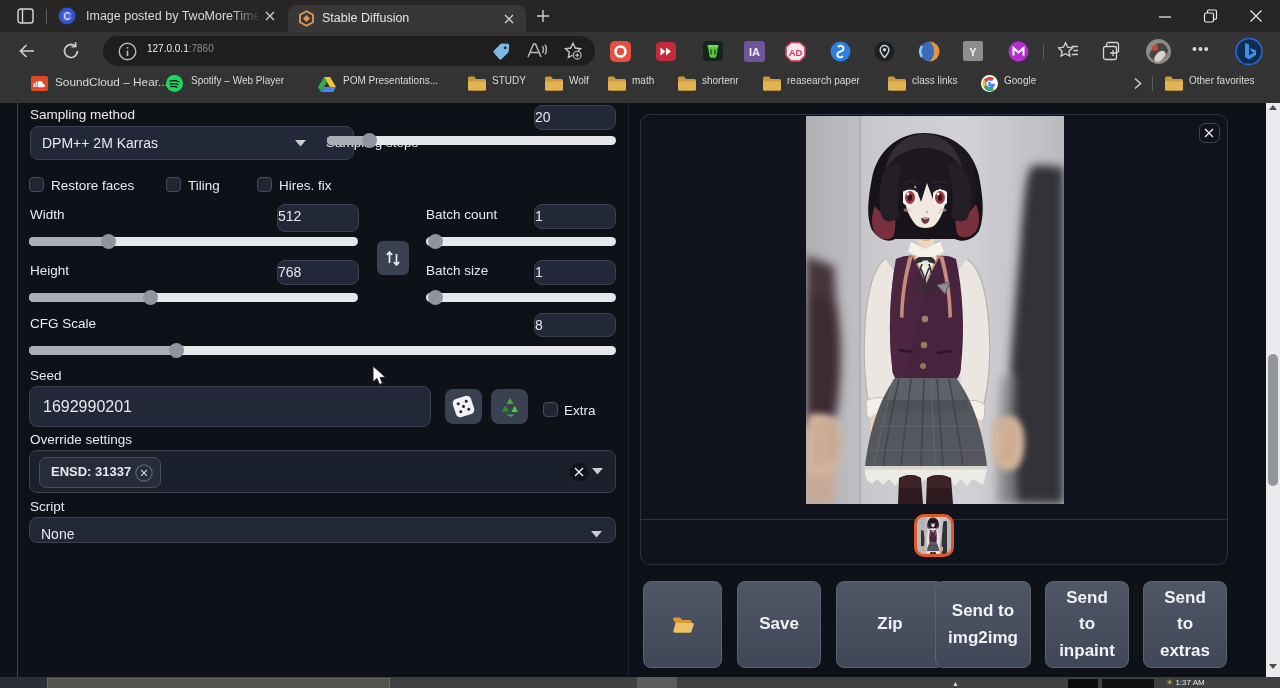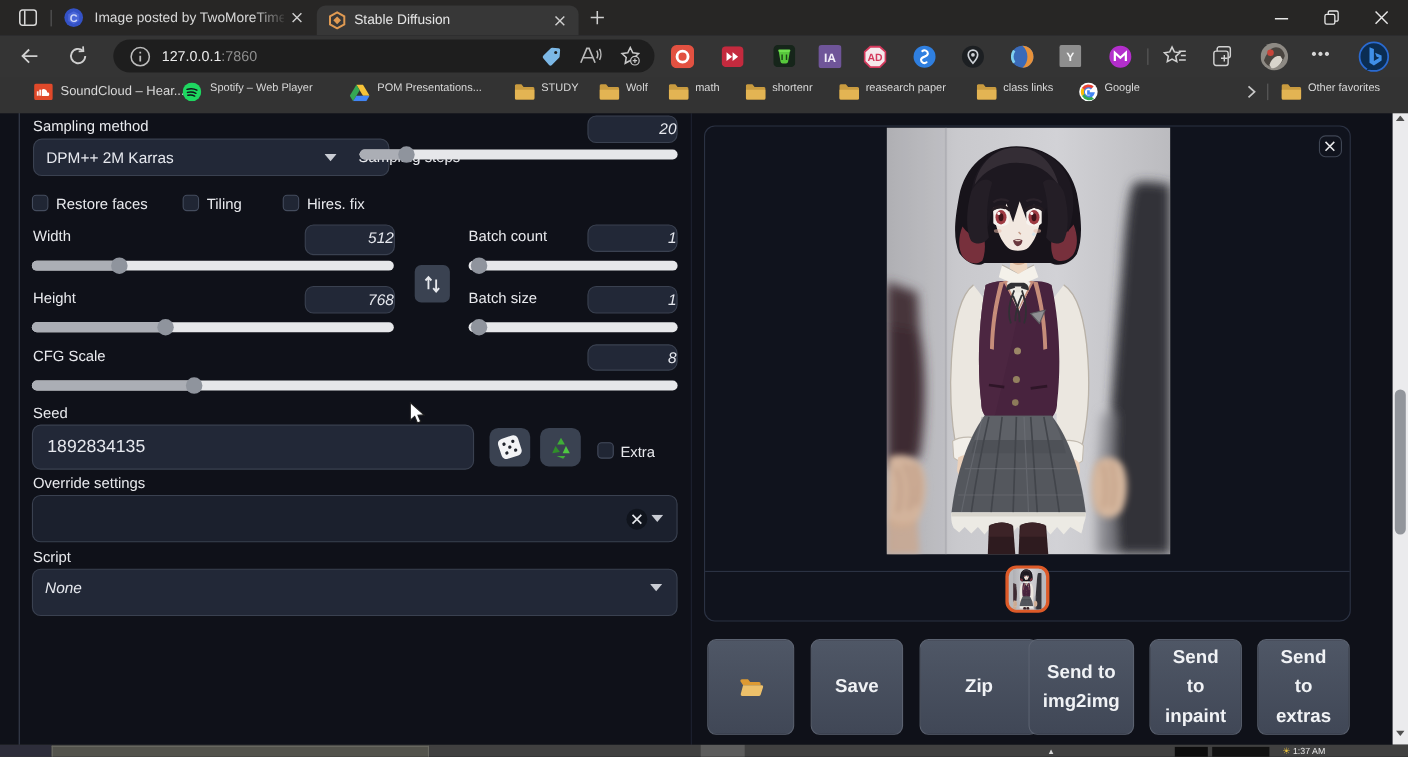--- a/index.html
+++ b/index.html
@@ -16,21 +16,21 @@
   #activetab { position:absolute; left:288px; top:5px; width:238px; height:27px; background:#373737;
                border-radius:8px 8px 0 0; }
   #pill { position:absolute; left:103px; top:36px; width:492px; height:30px; border-radius:15px; background:#1e1e1e; }
   .bm { display:inline-flex; align-items:center; gap:6px; color:#d9d9d9; font-size:10px; margin-right:0; }
 
   
   #page { position:absolute; top:97px; left:0; width:1280px; height:580px; background:#0f1119; }
   .lbl { position:absolute; color:#e9eaee; font-size:13.5px; }
   .inp { position:absolute; background:#222837; border:1px solid #3a4150; border-radius:8px;
          color:#e6e8ee; font-size:14px; }
-  .num { text-align:right; line-height:23px;font-style:italic; }
+  .num { text-align:left; line-height:23px; }
   .track { position:absolute; height:9px; border-radius:5px; background:#e6e7ea; }
   .fill  { position:absolute; height:9px; border-radius:5px 0 0 5px; background:#abaeb5; }
   .knob  { position:absolute; width:15px; height:15px; border-radius:50%; background:#8f949d; top:-3px; }
   .chk { position:absolute; width:15px; height:15px; background:#202634; border:1.5px solid #444c5d; border-radius:4px; }
   .sbtn { position:absolute; width:37px; height:35px; background:#3a4251; border-radius:8px;
           display:flex; align-items:center; justify-content:center; }
   .bigbtn { position:absolute; top:581px; height:87px; border-radius:8px; color:#f0f2f5;
             font-size:17px; font-weight:bold; background:linear-gradient(#4f5766,#404756);
             border:1px solid #5b6270; display:flex; align-items:center; justify-content:center;
             text-align:center; line-height:1.55; }
@@ -95,21 +95,21 @@
       <path d="M16.5 10 a6.5 6.5 0 1 1 -2.2 -4.9" fill="none" stroke="#cfcfcf" stroke-width="1.7"></path>
       <path d="M14.5 1.2 14.8 5.5 10.5 5.6" fill="none" stroke="#cfcfcf" stroke-width="1.6"></path>
     </svg>
   </div>
   <div id="pill">
     <svg class="abs" style="left:15px;top:6px;" width="19" height="19" viewBox="0 0 19 19">
       <circle cx="9.5" cy="9.5" r="8.3" fill="none" stroke="#bbbbbb" stroke-width="1.4"></circle>
       <line x1="9.5" y1="5" x2="9.5" y2="6.6" stroke="#bbbbbb" stroke-width="1.6"></line>
       <line x1="9.5" y1="8.6" x2="9.5" y2="14" stroke="#bbbbbb" stroke-width="1.6"></line>
     </svg>
-    <div class="abs" style="left:44px;top:7px;font-size:13px;color:#ececec;">127.0.0.1<span style="color:#8e8e8e;">:7860</span></div>
+    <div class="abs" style="left:44px;top:7px;font-size:10px;color:#ececec;">127.0.0.1<span style="color:#8e8e8e;">:7860</span></div>
 
     <svg class="abs" style="left:389px;top:6px;" width="19" height="19" viewBox="0 0 19 19">
       <path d="M2 8.5 8.5 2 a2 2 0 0 1 1.6 -.6 L15.5 1.8 a1.6 1.6 0 0 1 1.7 1.7 L16.8 9 a2 2 0 0 1 -.6 1.5 L9.7 17 a1.8 1.8 0 0 1 -2.6 0 L2 11.1 a1.8 1.8 0 0 1 0 -2.6z" fill="#7cb8e6"></path>
       <circle cx="13.2" cy="5.8" r="1.4" fill="#1e1e1e"></circle>
     </svg>
 
     <svg class="abs" style="left:424px;top:6px;" width="20" height="18" viewBox="0 0 20 18">
       <path d="M1 15 L6.5 2 L8.5 2 L14 15" fill="none" stroke="#b9b9b9" stroke-width="1.5"></path>
       <line x1="3.2" y1="10.5" x2="11.8" y2="10.5" stroke="#b9b9b9" stroke-width="1.5"></line>
       <path d="M15.5 4 a7 7 0 0 1 0 7 M18 2.5 a10 10 0 0 1 0 10" fill="none" stroke="#b9b9b9" stroke-width="1.4"></path>
@@ -308,21 +308,21 @@
     <div class="track" style="left:426px;top:196px;width:190px;"></div>
     <div class="knob" style="left:428px;top:193px;"></div>
 
     <div class="lbl" style="left:30px;top:219px;">CFG Scale</div>
     <div class="inp num" style="left:534px;top:216px;width:82px;height:24px;">8</div>
     <div class="track" style="left:29px;top:249px;width:587px;"></div>
     <div class="fill" style="left:29px;top:249px;width:147px;"></div>
     <div class="knob" style="left:169px;top:246px;"></div>
 
     <div class="lbl" style="left:30px;top:271px;">Seed</div>
-    <div class="inp" style="left:29px;top:289px;width:402px;height:41px;line-height:39px;padding-left:13px;font-size:16px;">1892834135</div>
+    <div class="inp" style="left:29px;top:289px;width:402px;height:41px;line-height:39px;padding-left:13px;font-size:16px;">1692990201</div>
     <div class="sbtn" style="left:445px;top:292px;">
       <svg width="21" height="21" viewBox="0 0 21 21" style="transform:rotate(-18deg);">
         <rect x="1" y="1" width="19" height="19" rx="4.5" fill="#f2f3f5"></rect>
         <circle cx="6.3" cy="6.3" r="1.5" fill="#20242c"></circle>
         <circle cx="14.7" cy="6.3" r="1.5" fill="#20242c"></circle>
         <circle cx="10.5" cy="10.5" r="1.5" fill="#20242c"></circle>
         <circle cx="6.3" cy="14.7" r="1.5" fill="#20242c"></circle>
         <circle cx="14.7" cy="14.7" r="1.5" fill="#20242c"></circle>
       </svg>
     </div>
@@ -332,30 +332,37 @@
         <path d="M3 16 6 9.5 10 15z" fill="#2f8f2a"></path>
         <path d="M19 16 12.5 16 15.5 9.5z" fill="#4fc842"></path>
         <path d="M7 18.5 H15 L13 21z" fill="#3fae37"></path>
       </svg>
     </div>
     <div class="chk" style="left:543px;top:305px;"></div>
     <div class="lbl" style="left:564px;top:306px;">Extra</div>
 
     <div class="lbl" style="left:30px;top:335px;">Override settings</div>
     <div class="inp" style="left:29px;top:353px;width:587px;height:43px;background:#1b202d;"></div>
+    <div class="inp" style="left:39px;top:360px;width:122px;height:31px;background:#262c3a;border-color:#434b5c;border-radius:7px;">
+      <span style="position:absolute;left:11px;top:6px;font-size:13px;font-weight:bold;color:#e6e8ee;">ENSD: 31337</span>
+      <svg class="abs" style="left:95px;top:6px;" width="18" height="18" viewBox="0 0 19 19">
+        <circle cx="9.5" cy="9.5" r="8.6" fill="none" stroke="#5c6472" stroke-width="1.2"></circle>
+        <path d="M6.5 6.5 12.5 12.5 M12.5 6.5 6.5 12.5" stroke="#d6d9de" stroke-width="1.3"></path>
+      </svg>
+    </div>
     <svg class="abs" style="left:569px;top:365px;" width="20" height="20" viewBox="0 0 20 20">
       <circle cx="10" cy="10" r="9.5" fill="#10141d"></circle>
       <path d="M6 6 14 14 M14 6 6 14" stroke="#e4e6ea" stroke-width="1.5"></path>
     </svg>
     <svg class="abs" style="left:592px;top:371px;" width="11" height="7" viewBox="0 0 11 7">
         <path d="M0 0 H11 L5.5 6.5z" fill="#c9ccd3"></path>
       </svg>
 
     <div class="lbl" style="left:30px;top:402px;">Script</div>
-    <div class="inp" style="left:29px;top:420px;width:587px;height:43px;line-height:32px;padding-left:11px;font-style:italic;">None</div>
+    <div class="inp" style="left:29px;top:420px;width:587px;height:26px;line-height:32px;padding-left:11px;">None</div>
     <svg class="abs" style="left:591px;top:434px;" width="11" height="7" viewBox="0 0 11 7">
         <path d="M0 0 H11 L5.5 6.5z" fill="#c9ccd3"></path>
       </svg>
 
     <svg class="abs" style="left:372px;top:268px;" width="17" height="22" viewBox="0 0 17 22">
       <path d="M1 1 L1 17 5 13.5 7.5 19.5 10.5 18.2 8 12.5 13.5 12.2z" fill="#ffffff" stroke="#222222" stroke-width="1"></path>
     </svg>
   </div>
 
   <div class="abs" style="left:628px;top:103px;width:1px;height:574px;background:#1d2230;"></div>

